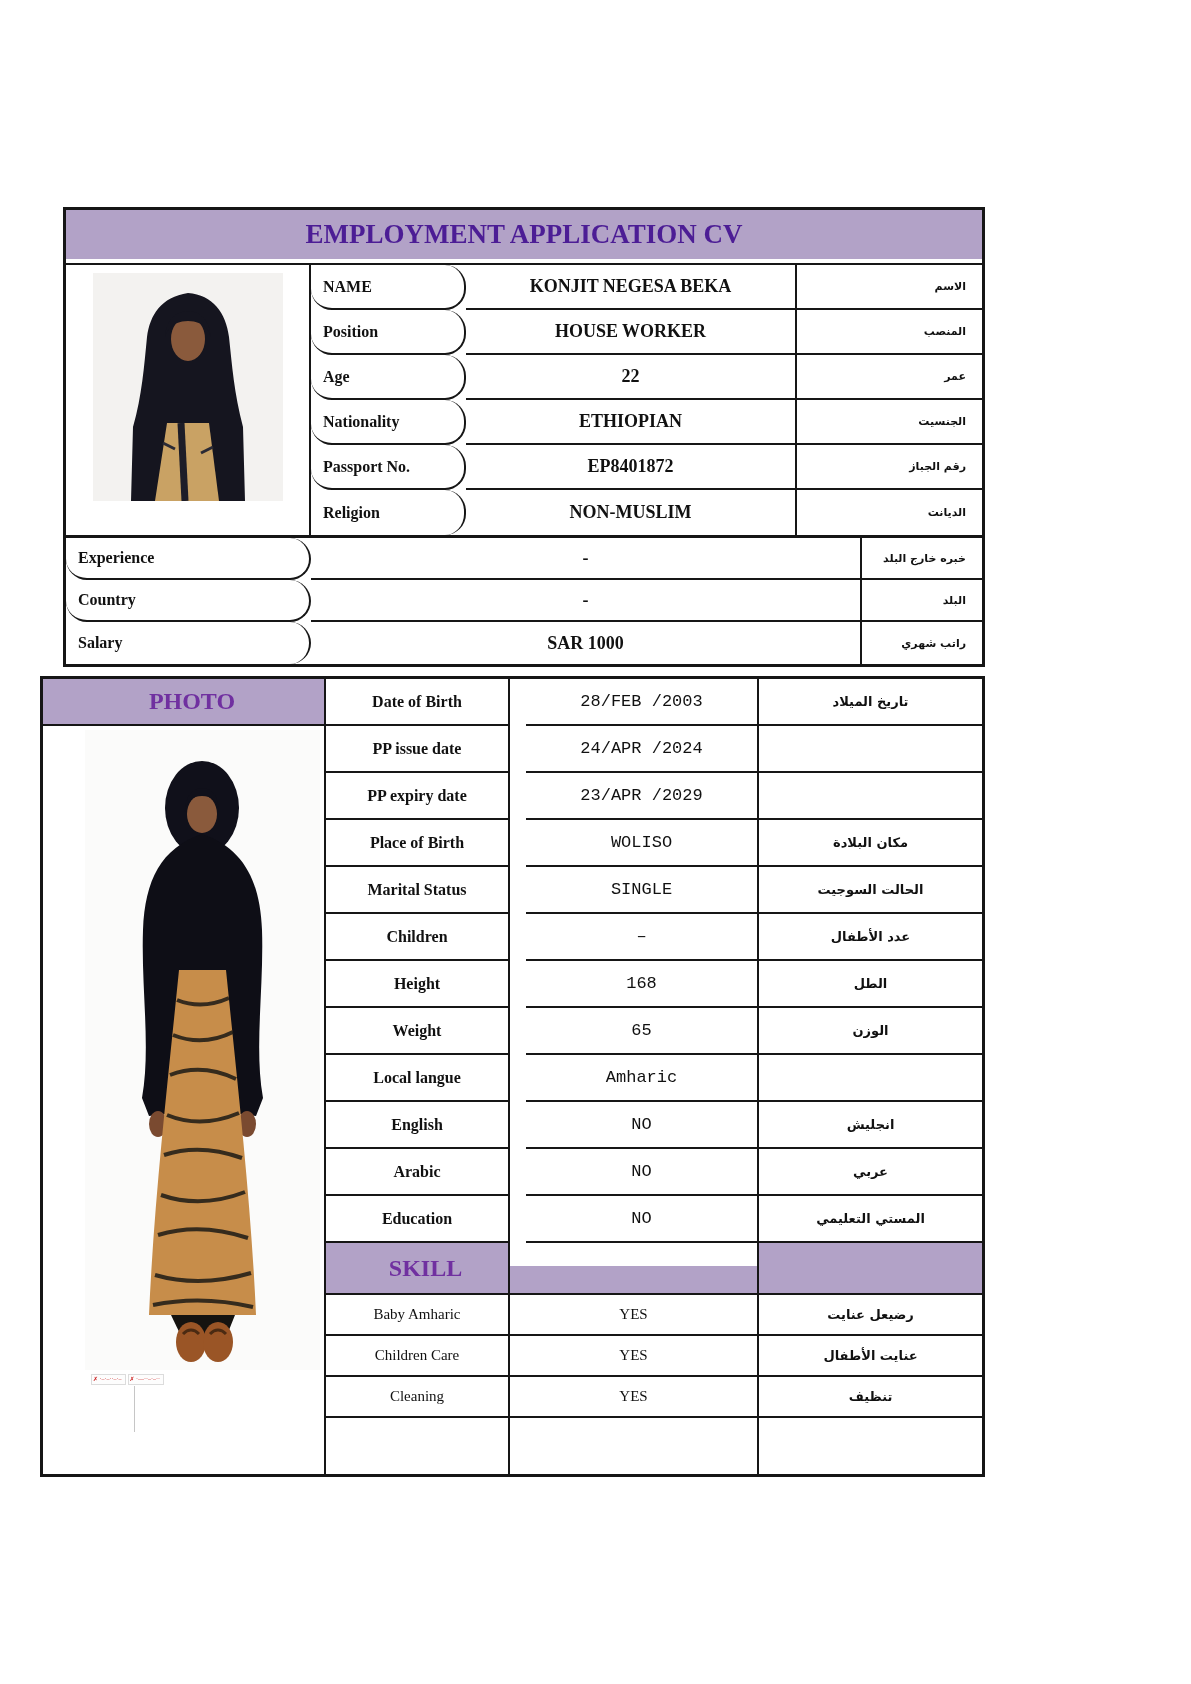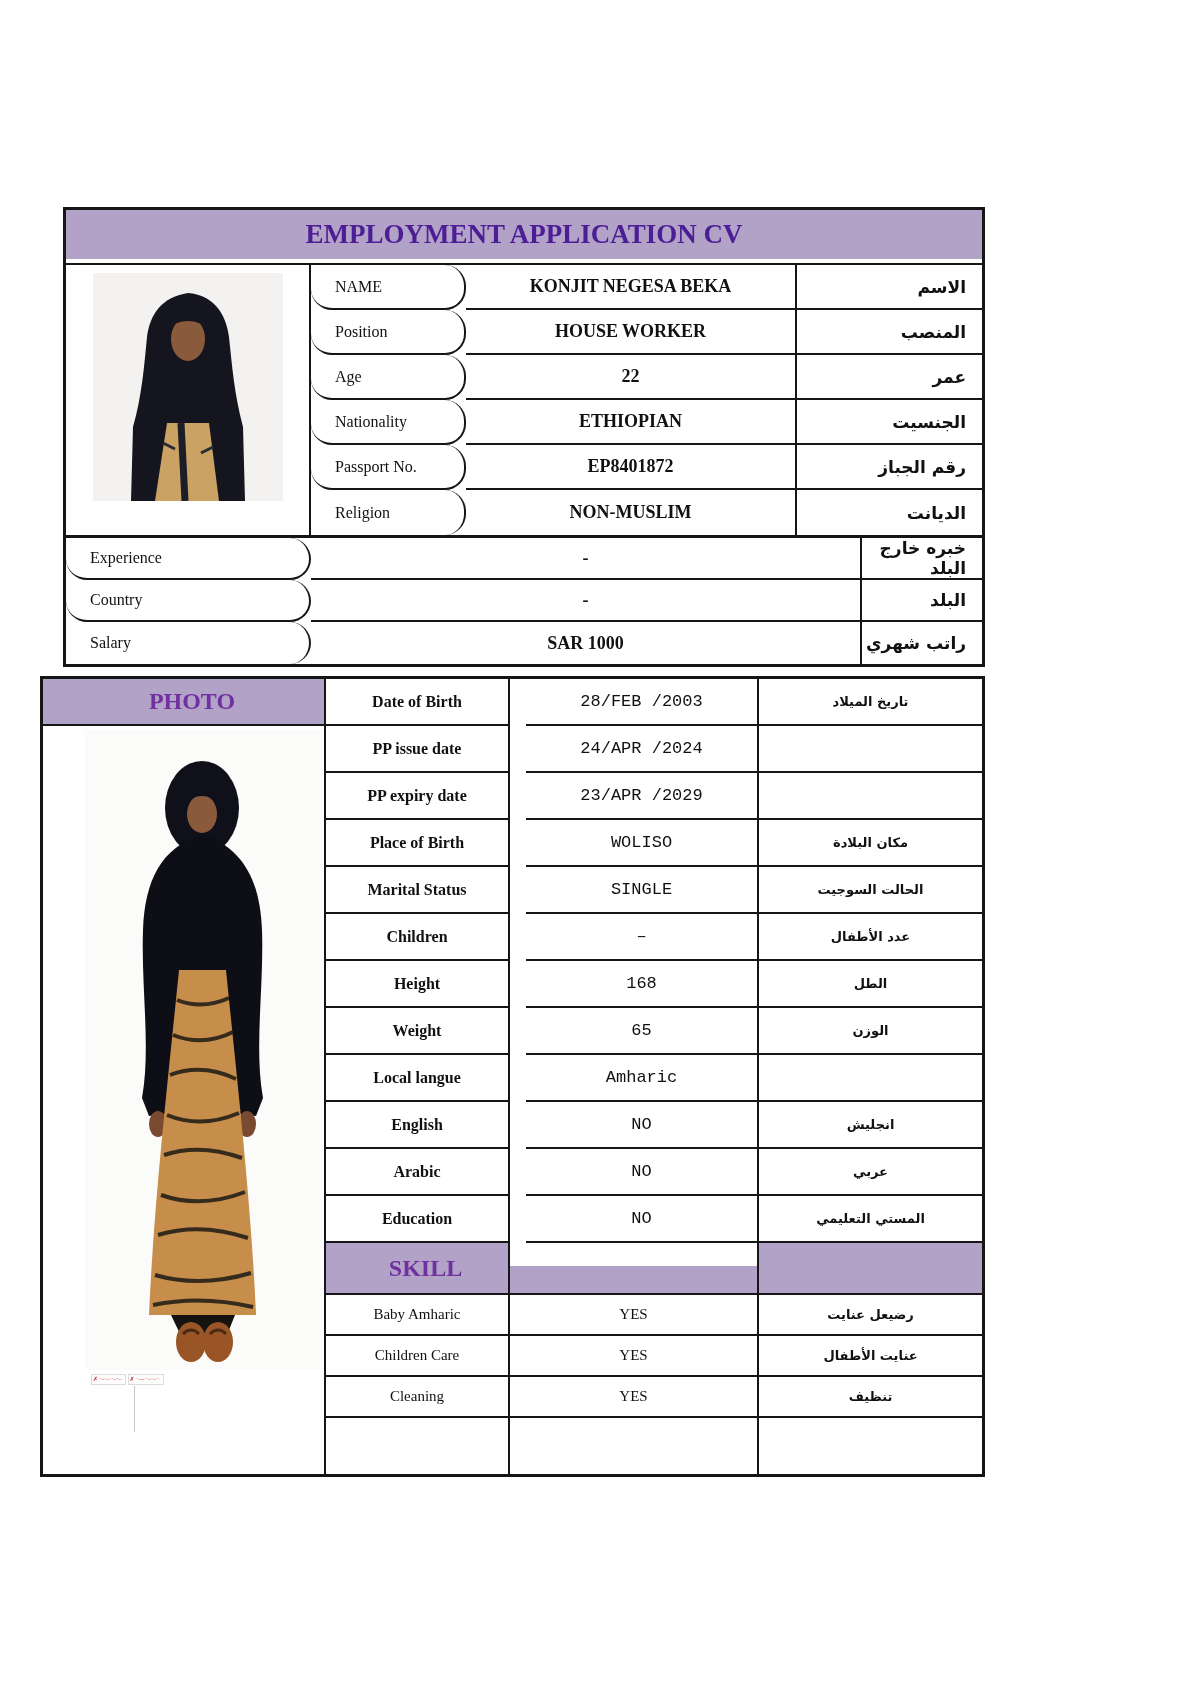--- a/index.html
+++ b/index.html
@@ -27,23 +27,23 @@
   }
   .t1-grid2 {
     display:grid;
     grid-template-columns:245px 551px 120px;
     grid-template-rows:repeat(3,42px);
   }
   .cell { box-sizing:border-box; display:flex; align-items:center; overflow:hidden; }
   .br { border-right:2px solid #161616; }
   .bb { border-bottom:2px solid #161616; }
   .bt { border-top:3px solid #161616; }
-  .lbl { font-weight:normal; font-size:16px; padding-left:24px;border-radius:21px; }
+  .lbl { font-weight:bold; font-size:16px; padding-left:12px;border-radius:21px; }
   .val { font-weight:bold; font-size:18px; justify-content:center; text-align:center; }
-  .ar  { font-family:"DejaVu Sans", sans-serif; font-weight:bold; font-size:17px;
+  .ar  { font-family:"DejaVu Sans", sans-serif; font-weight:bold; font-size:11px;
          direction:rtl; justify-content:flex-start; padding-right:16px; }
   .photo-cell1 { grid-row:1/7; grid-column:1; justify-content:center; align-items:flex-start; padding-top:8px; }
   
   .t2 {
     position:absolute; left:40px; top:676px; width:945px;
     border:3px solid #161616; box-sizing:border-box; background:#fff;
   }
   .t2-grid {
     display:grid;
     grid-template-columns:283px 184px 249px 223px;

